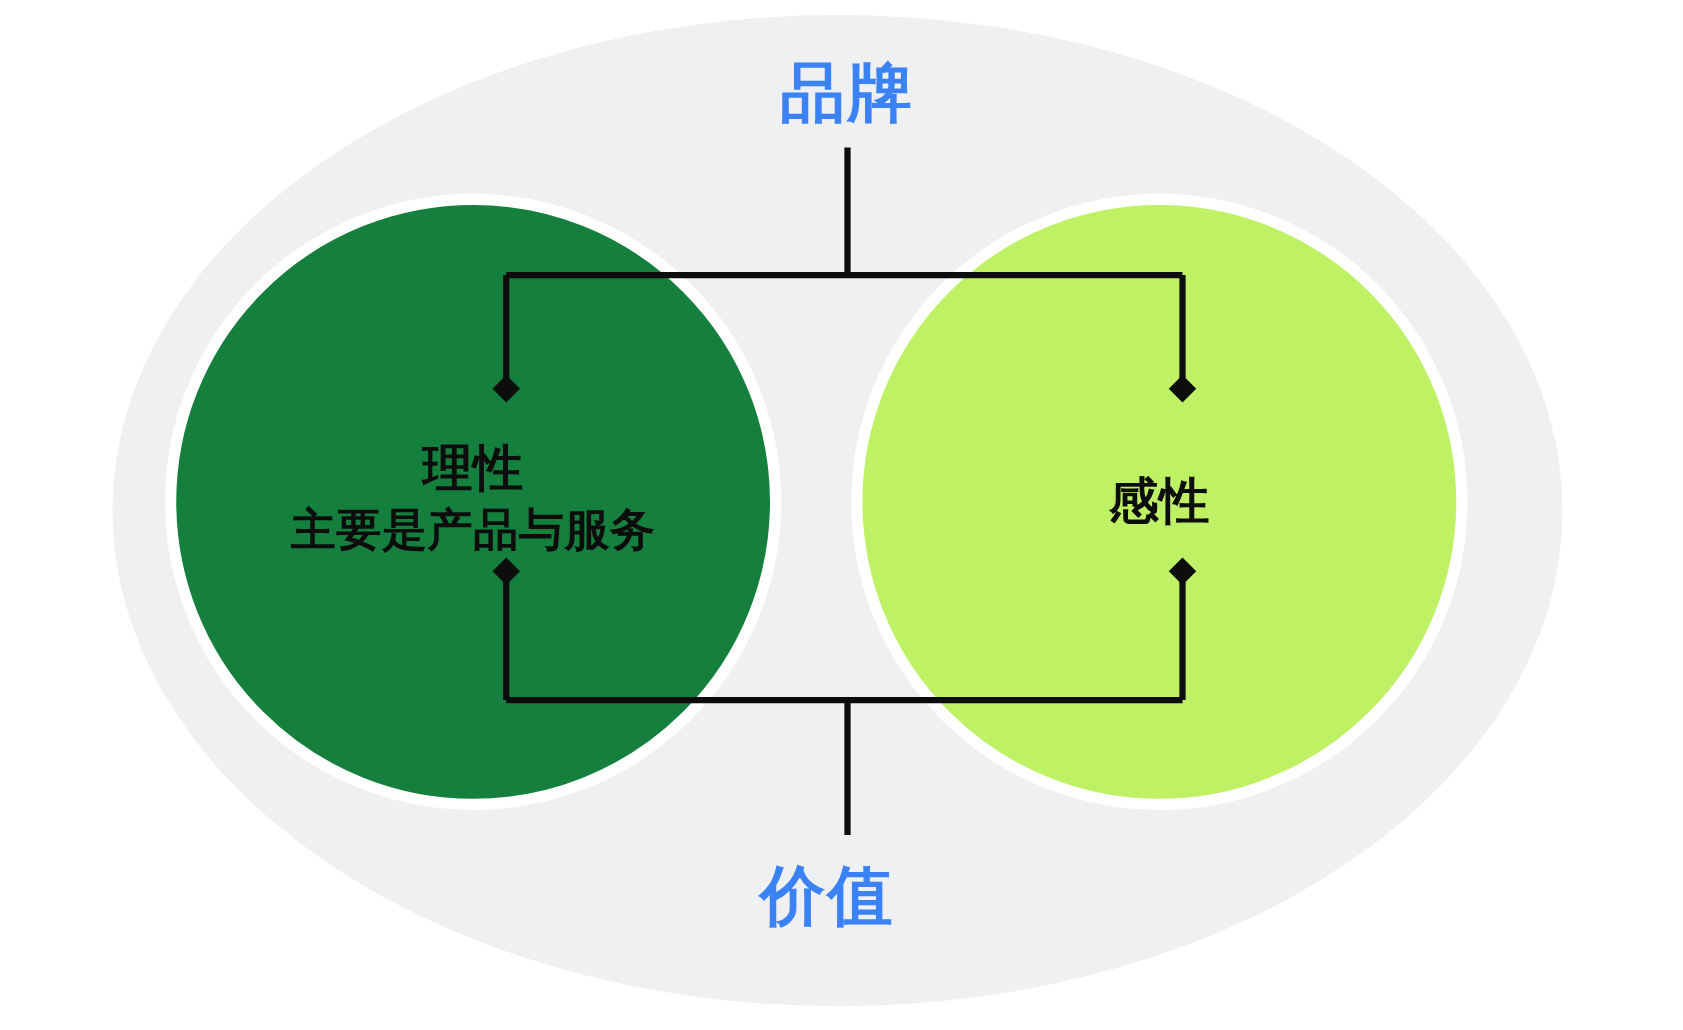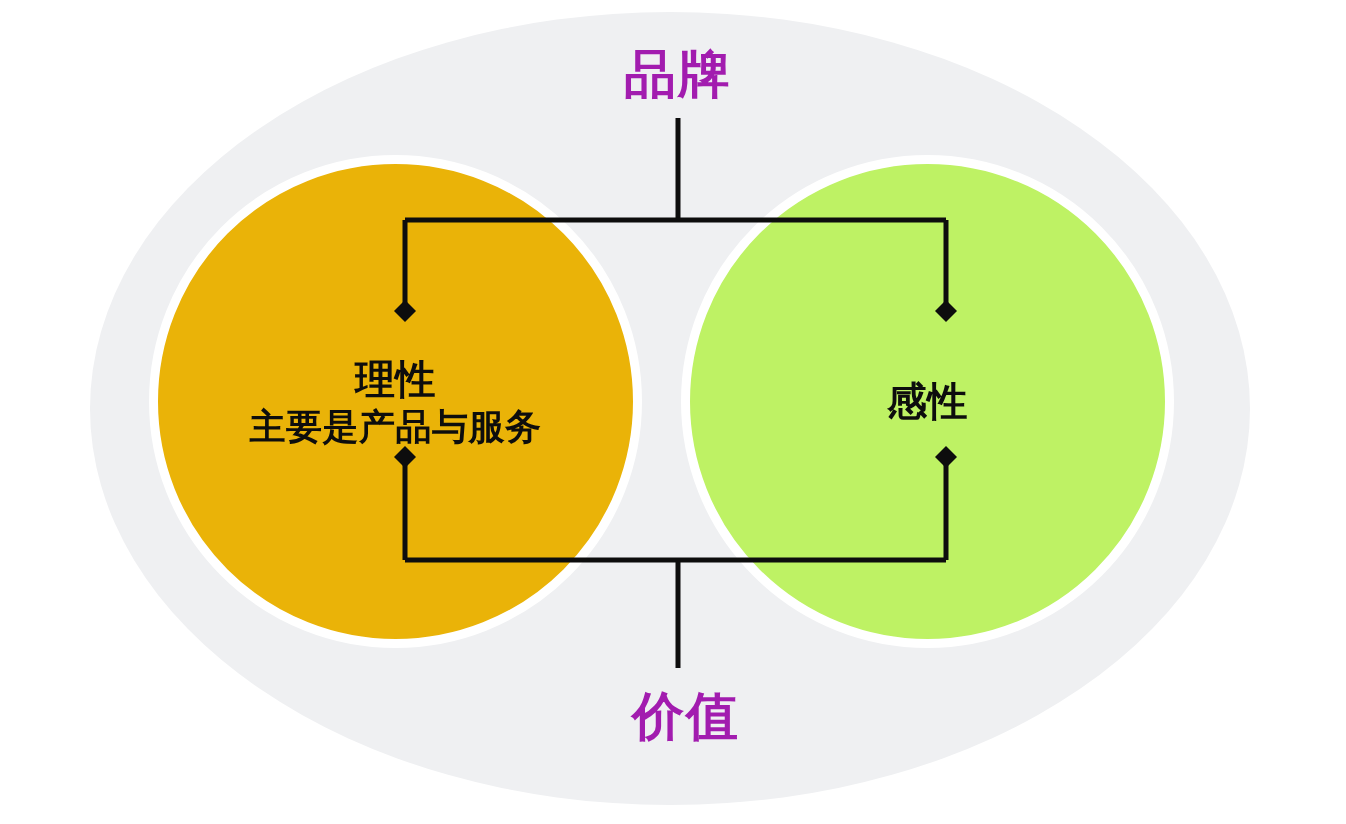--- a/index.html
+++ b/index.html
@@ -36,22 +36,23 @@
     top: 155px;
     border-radius: 50%;
     box-sizing: border-box;
     border: 9px solid #ffffff;
     display: flex;
     flex-direction: column;
     align-items: center;
     justify-content: center;
   }
   .lobe-left {
-    left: 149px;
-    background: #eab308;
+    left: 132px;
+    background: #15803d;
+    font-family: Liberation Mono, monospace;
   }
   .lobe-right {
     left: 681px;
     background: #bef264;
   }
   .lobe-text {
     position: relative;
     z-index: 5;
     text-align: center;
     color: #0d0d0d;
@@ -73,30 +74,30 @@
     height: 824px;
     pointer-events: none;
   }
   
   .end-label {
     position: absolute;
     width: 300px;
     text-align: center;
     font-size: 52px;
     font-weight: bold;
-    color: #a21caf;
+    color: #3b82f6;
     letter-spacing: 2px;
     white-space: nowrap;
   }
   .label-top {
     left: 528px;
     top: 40px;
   }
   .label-bottom {
-    left: 536px;
+    left: 512px;
     top: 682px;
   }
 </style>
 </head>
 <body>
 
 <div id="canvas">
 
   <div class="backdrop-ellipse"></div>
 

